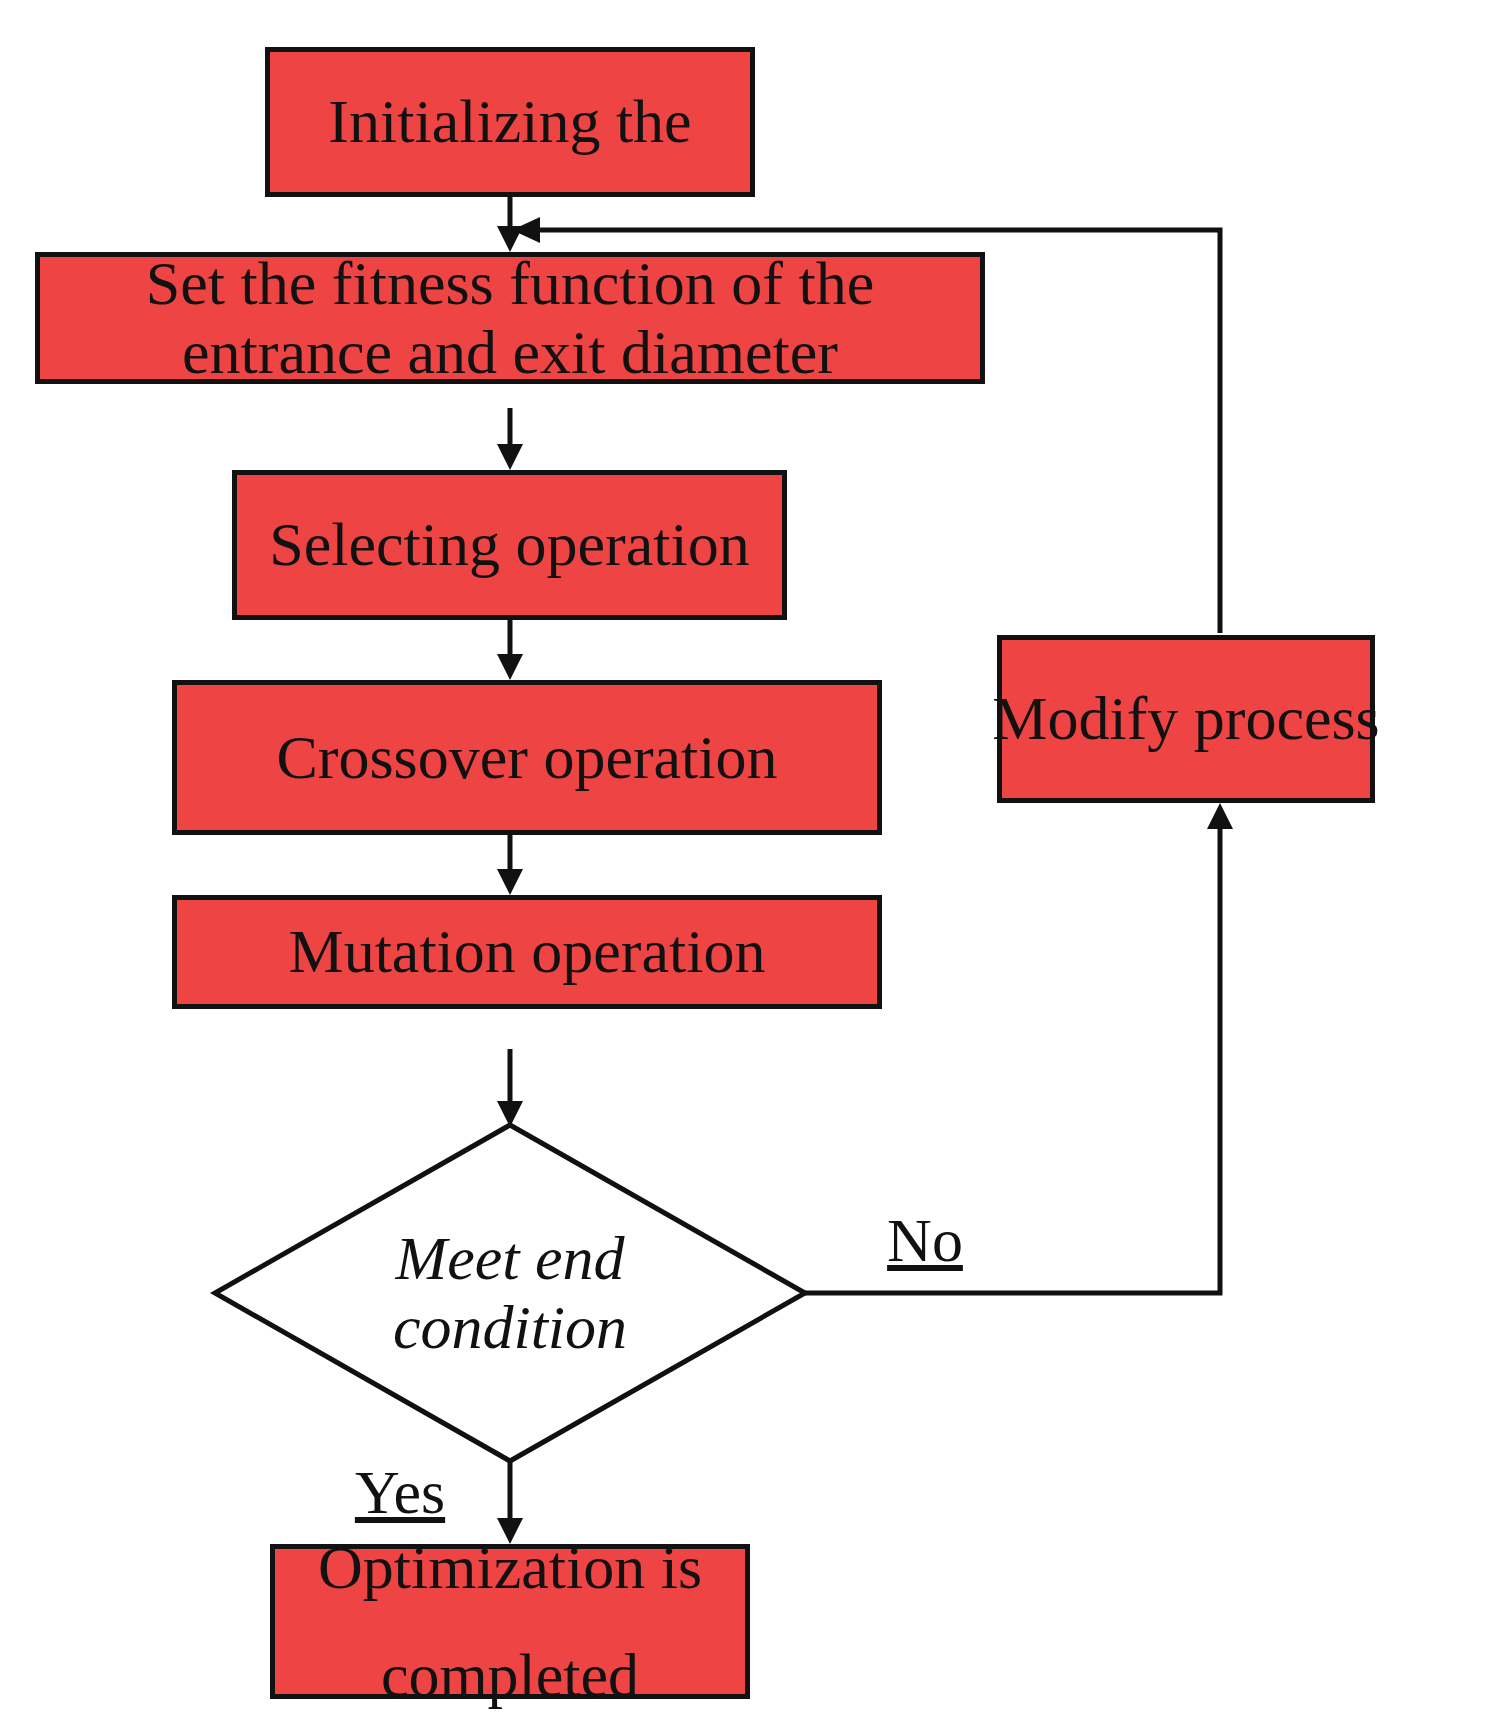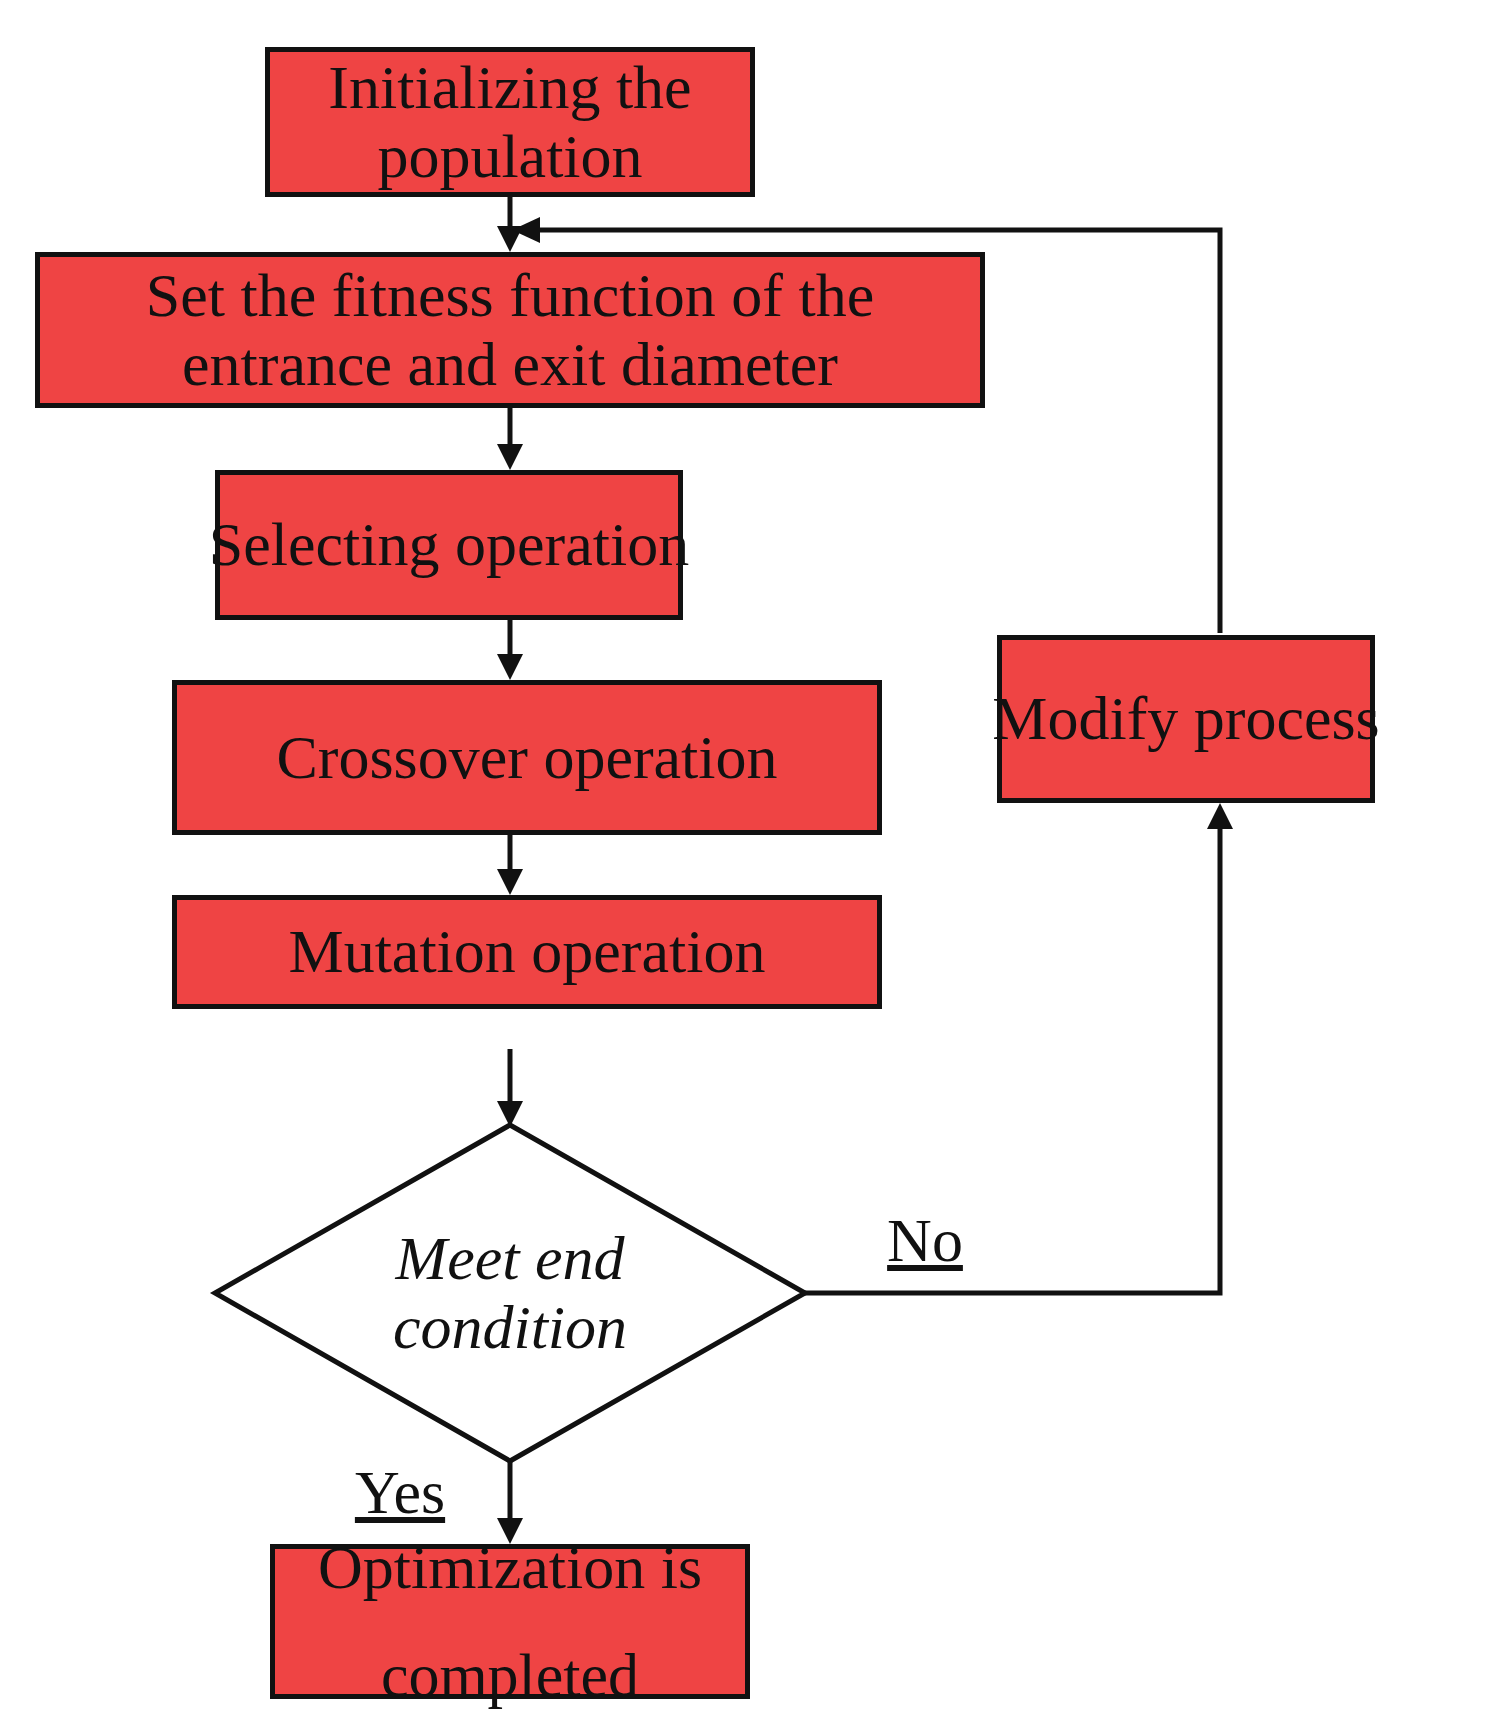--- a/index.html
+++ b/index.html
@@ -63,29 +63,28 @@
 
     <polyline points="805,1293 1220,1293 1220,825"></polyline>
     <polygon fill="currentColor" stroke="none" points="1220,803 1207,829 1233,829"></polygon>
 
     <line x1="510" y1="1461" x2="510" y2="1524"></line>
     <polygon fill="currentColor" stroke="none" points="510,1544 497,1518 523,1518"></polygon>
   </svg>
 
   <div class="node" style="left:265px; top:47px; width:490px; height:150px;">
     <span>Initializing the</span>
-    <span>population</span>
   </div>
 
-  <div class="node" style="left:35px; top:252px; width:950px; height:156px;">
+  <div class="node" style="left:35px; top:252px; width:950px; height:132px;">
     <span>Set the fitness function of the</span>
     <span>entrance and exit diameter</span>
   </div>
 
-  <div class="node" style="left:215px; top:470px; width:468px; height:150px;text-align:center;">
+  <div class="node" style="left:232px; top:470px; width:555px; height:150px;text-align:center;">
     <span>Selecting operation</span>
   </div>
 
   <div class="node" style="left:172px; top:680px; width:710px; height:155px;">
     <span>Crossover operation</span>
   </div>
 
   <div class="node" style="left:172px; top:895px; width:710px; height:114px;justify-content:center;">
     <span>Mutation operation</span>
   </div>

